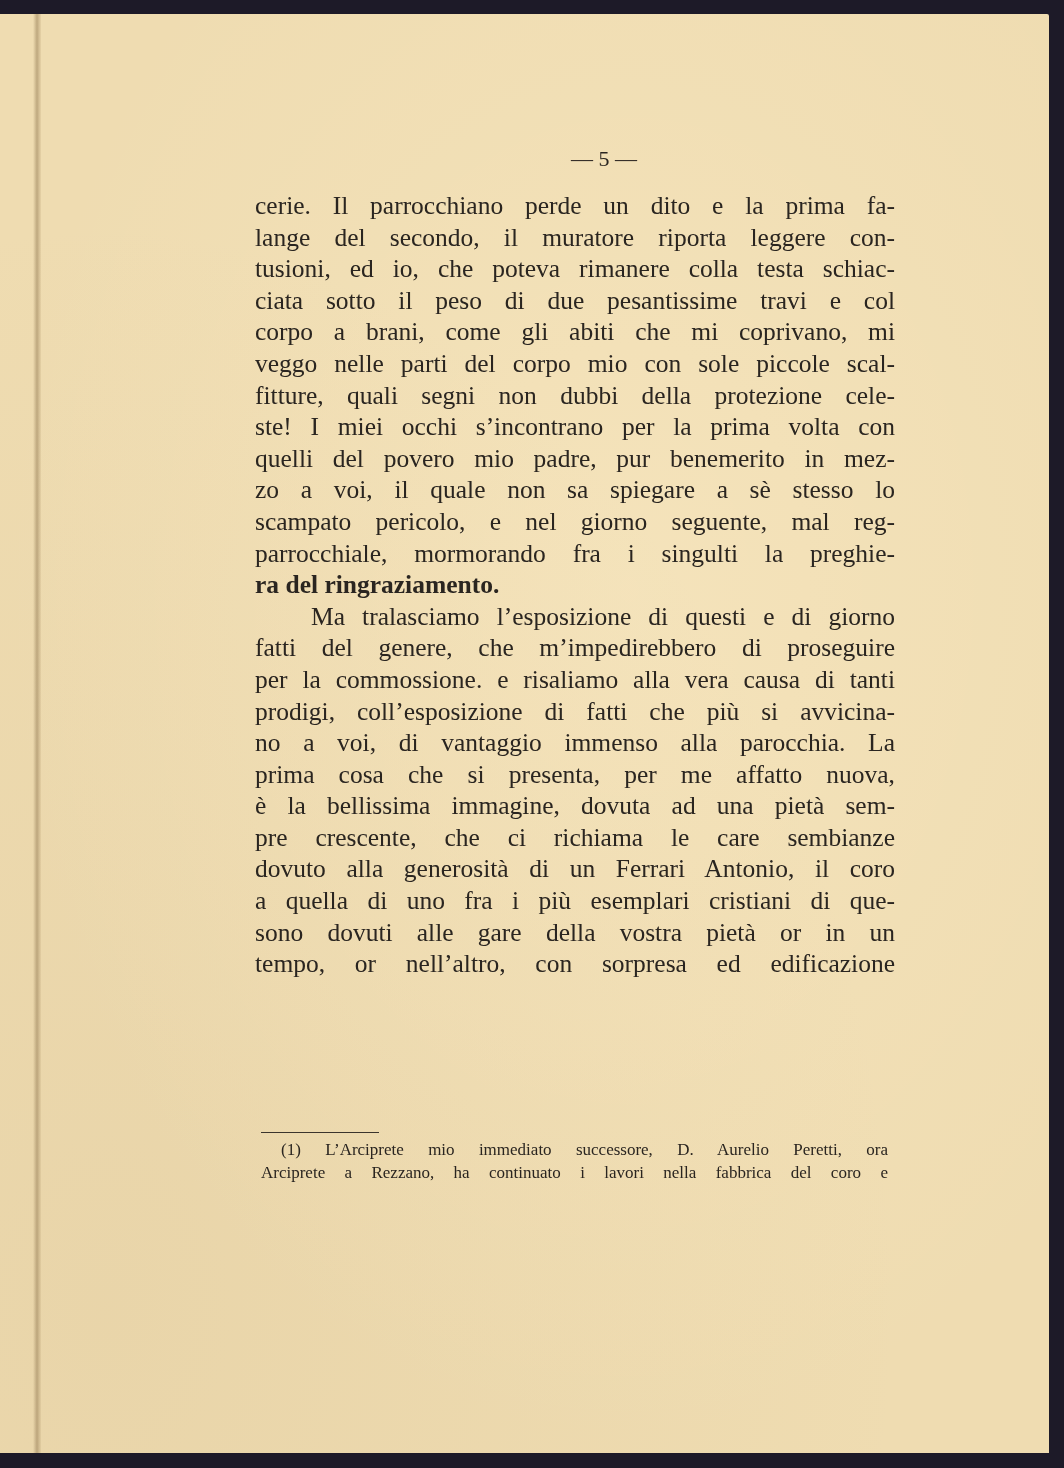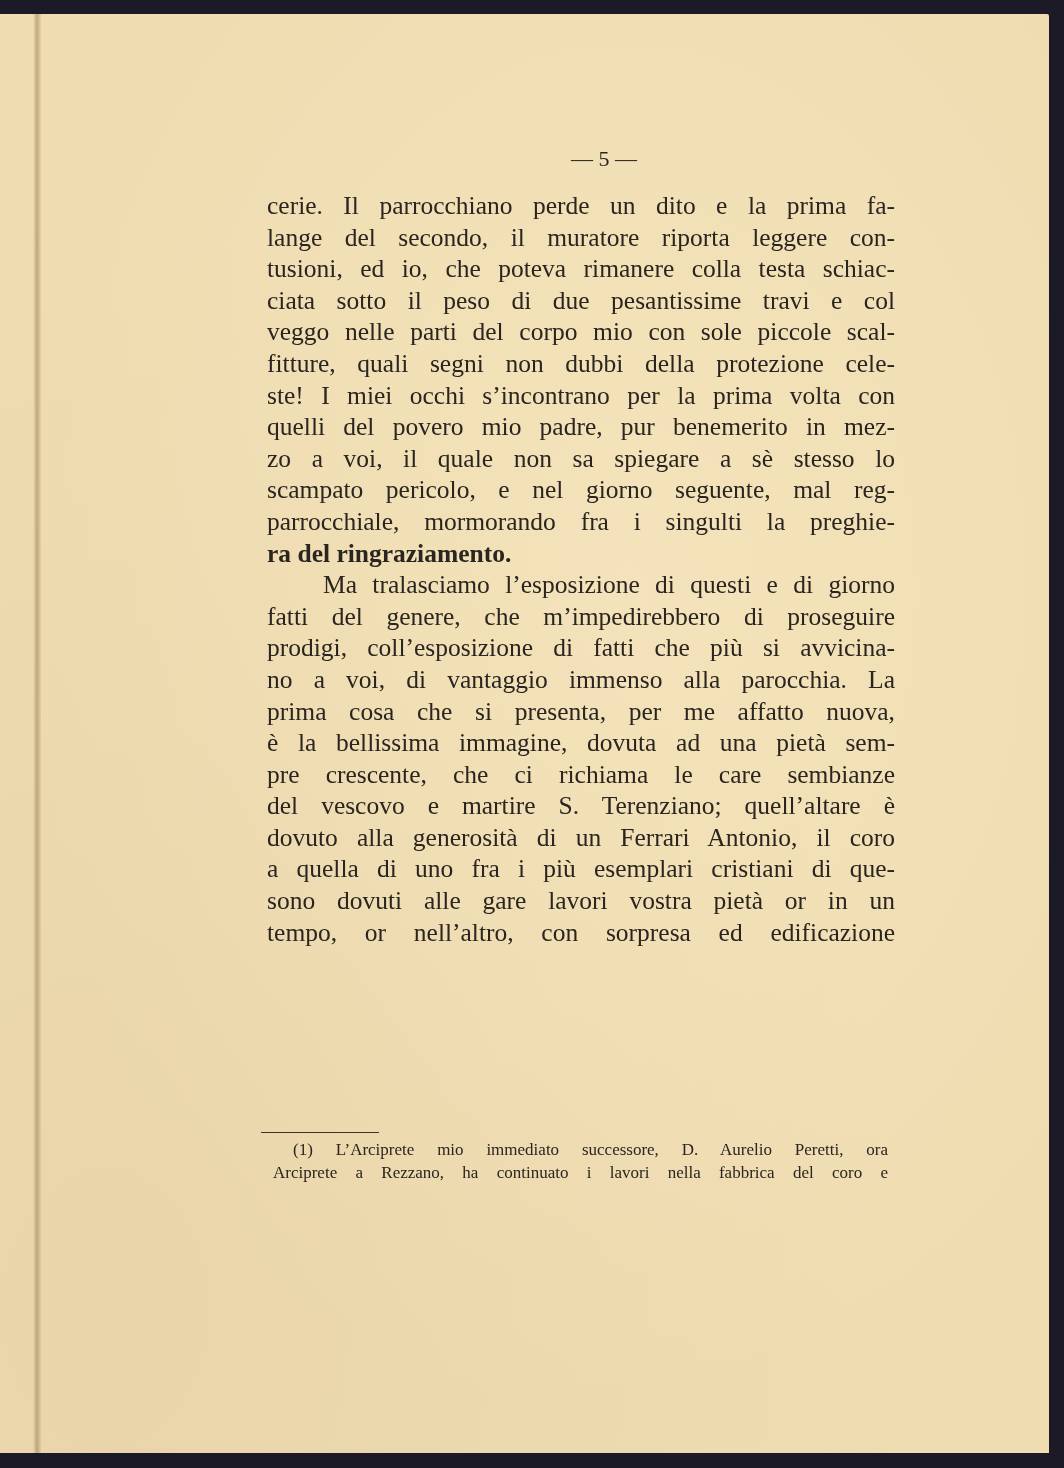--- a/index.html
+++ b/index.html
@@ -58,21 +58,20 @@
     width: 640px;
     font-size: 25.5px;
     line-height: 31.6px;
   }
   .line {
     display: block;
     white-space: nowrap;
     text-align: justify;
     text-align-last: justify;
     height: 31.6px;
-    margin-left: 12px;
   }
   .line.last {
     text-align-last: left;
     font-weight: bold;
   }
   .line.indent {
     padding-left: 56px;
     box-sizing: border-box;
   }
   .footnote-rule {
@@ -105,39 +104,40 @@
 <div class="fold"></div>
 
 <div class="content">
   <div class="page-number">— 5 —</div>
 
   <div class="body-text">
     <span class="line">cerie. Il parrocchiano perde un dito e la prima fa-</span>
     <span class="line">lange del secondo, il muratore riporta leggere con-</span>
     <span class="line">tusioni, ed io, che poteva rimanere colla testa schiac-</span>
     <span class="line">ciata sotto il peso di due pesantissime travi e col</span>
+    <span class="line">corpo a brani, come gli abiti che mi coprivano, mi</span>
     <span class="line">veggo nelle parti del corpo mio con sole piccole scal-</span>
     <span class="line">fitture, quali segni non dubbi della protezione cele-</span>
     <span class="line">ste! I miei occhi s’incontrano per la prima volta con</span>
     <span class="line">quelli del povero mio padre, pur benemerito in mez-</span>
     <span class="line">zo a voi, il quale non sa spiegare a sè stesso lo</span>
     <span class="line">scampato pericolo, e nel giorno seguente, mal reg-</span>
     <span class="line">parrocchiale, mormorando fra i singulti la preghie-</span>
     <span class="line last">ra del ringraziamento.</span>
     <span class="line indent">Ma tralasciamo l’esposizione di questi e di giorno</span>
     <span class="line">fatti del genere, che m’impedirebbero di proseguire</span>
+    <span class="line">per la commossione. e risaliamo alla vera causa di tanti</span>
     <span class="line">prodigi, coll’esposizione di fatti che più si avvicina-</span>
     <span class="line">no a voi, di vantaggio immenso alla parocchia. La</span>
     <span class="line">prima cosa che si presenta, per me affatto nuova,</span>
     <span class="line">è la bellissima immagine, dovuta ad una pietà sem-</span>
     <span class="line">pre crescente, che ci richiama le care sembianze</span>
-    <span class="line">del vescovo e martire S. Terenziano; quell’altare è</span>
     <span class="line">dovuto alla generosità di un Ferrari Antonio, il coro</span>
     <span class="line">a quella di uno fra i più esemplari cristiani di que-</span>
-    <span class="line">sono dovuti alle gare lavori vostra pietà or in un</span>
+    <span class="line">sono dovuti alle gare della vostra pietà or in un</span>
     <span class="line">tempo, or nell’altro, con sorpresa ed edificazione</span>
   </div>
 
   <div class="footnote-rule"></div>
 
   <div class="footnotes">
     <span class="line indent">(1) L’Arciprete mio immediato successore, D. Aurelio Peretti, ora</span>
     <span class="line">Arciprete a Rezzano, ha continuato i lavori nella fabbrica del coro e</span>
   </div>
 </div>

